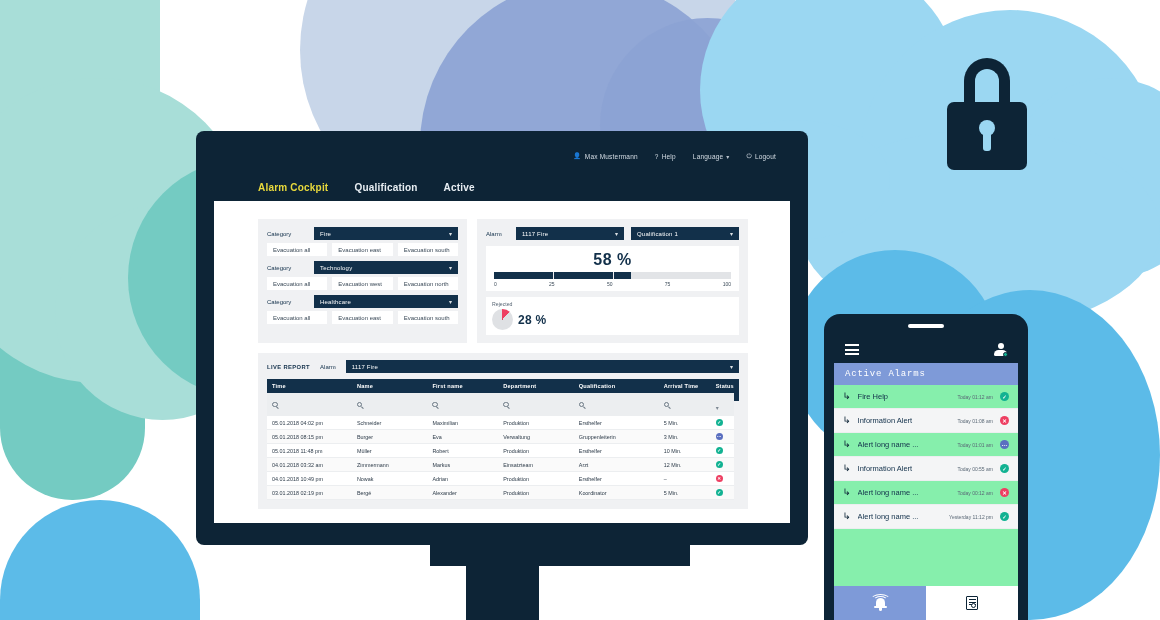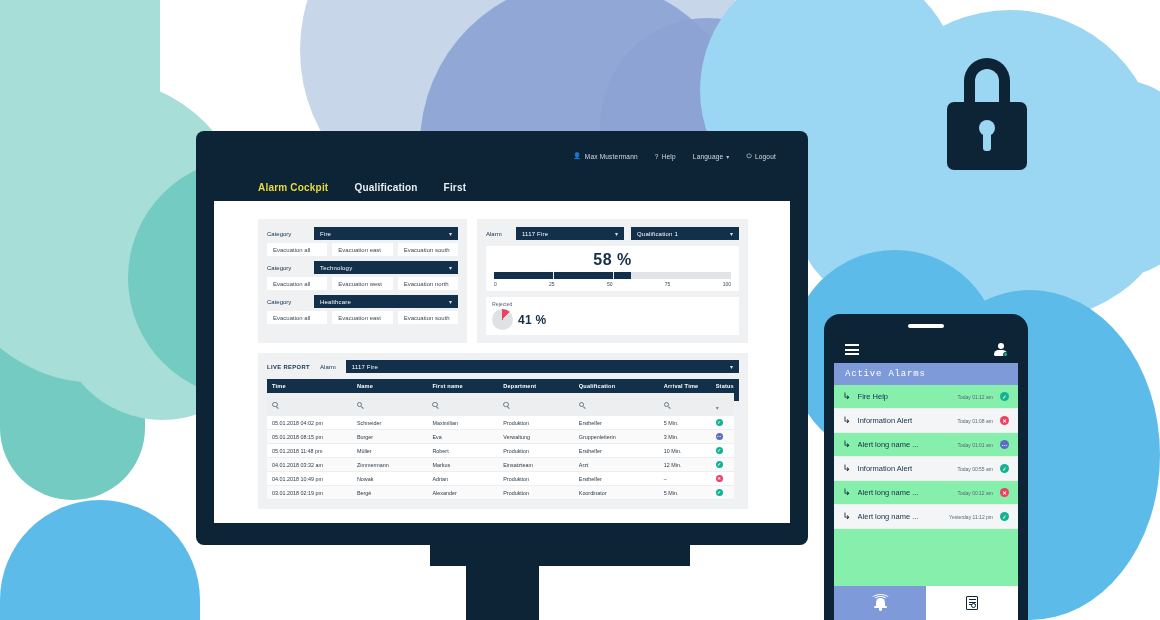--- a/index.html
+++ b/index.html
@@ -275,21 +275,21 @@
       </div>
       <div>
         <span>⏻</span>
         <span>Logout</span>
       </div>
     </div>
 
     <div class="mainnav">
       <div class="item active">Alarm Cockpit</div>
       <div class="item">Qualification</div>
-      <div class="item">First</div>
+      <div class="item">Active</div>
     </div>
   </div>
 
   <div class="dash">
 
 
     <div class="panels">
 
       <div class="panel panel-left">
 
@@ -368,21 +368,21 @@
             <span>75</span>
             <span>100</span>
           </div>
         </div>
 
         <div class="donuts">
           <div class="donut-card">
             <div class="lbl">Rejected</div>
             <div class="donut-row">
               <div class="pie" id="pie-1" style="background: conic-gradient(rgb(238, 63, 98) 0%, rgb(238, 63, 98) 12%, rgb(223, 225, 228) 12%, rgb(223, 225, 228) 100%);"></div>
-              <div class="pie-val">41 %</div>
+              <div class="pie-val">28 %</div>
             </div>
           </div>
         </div>
 
       </div>
     </div>
 
     <div class="live">
       <div class="live-head">
         <div class="live-title">LIVE REPORT</div>

